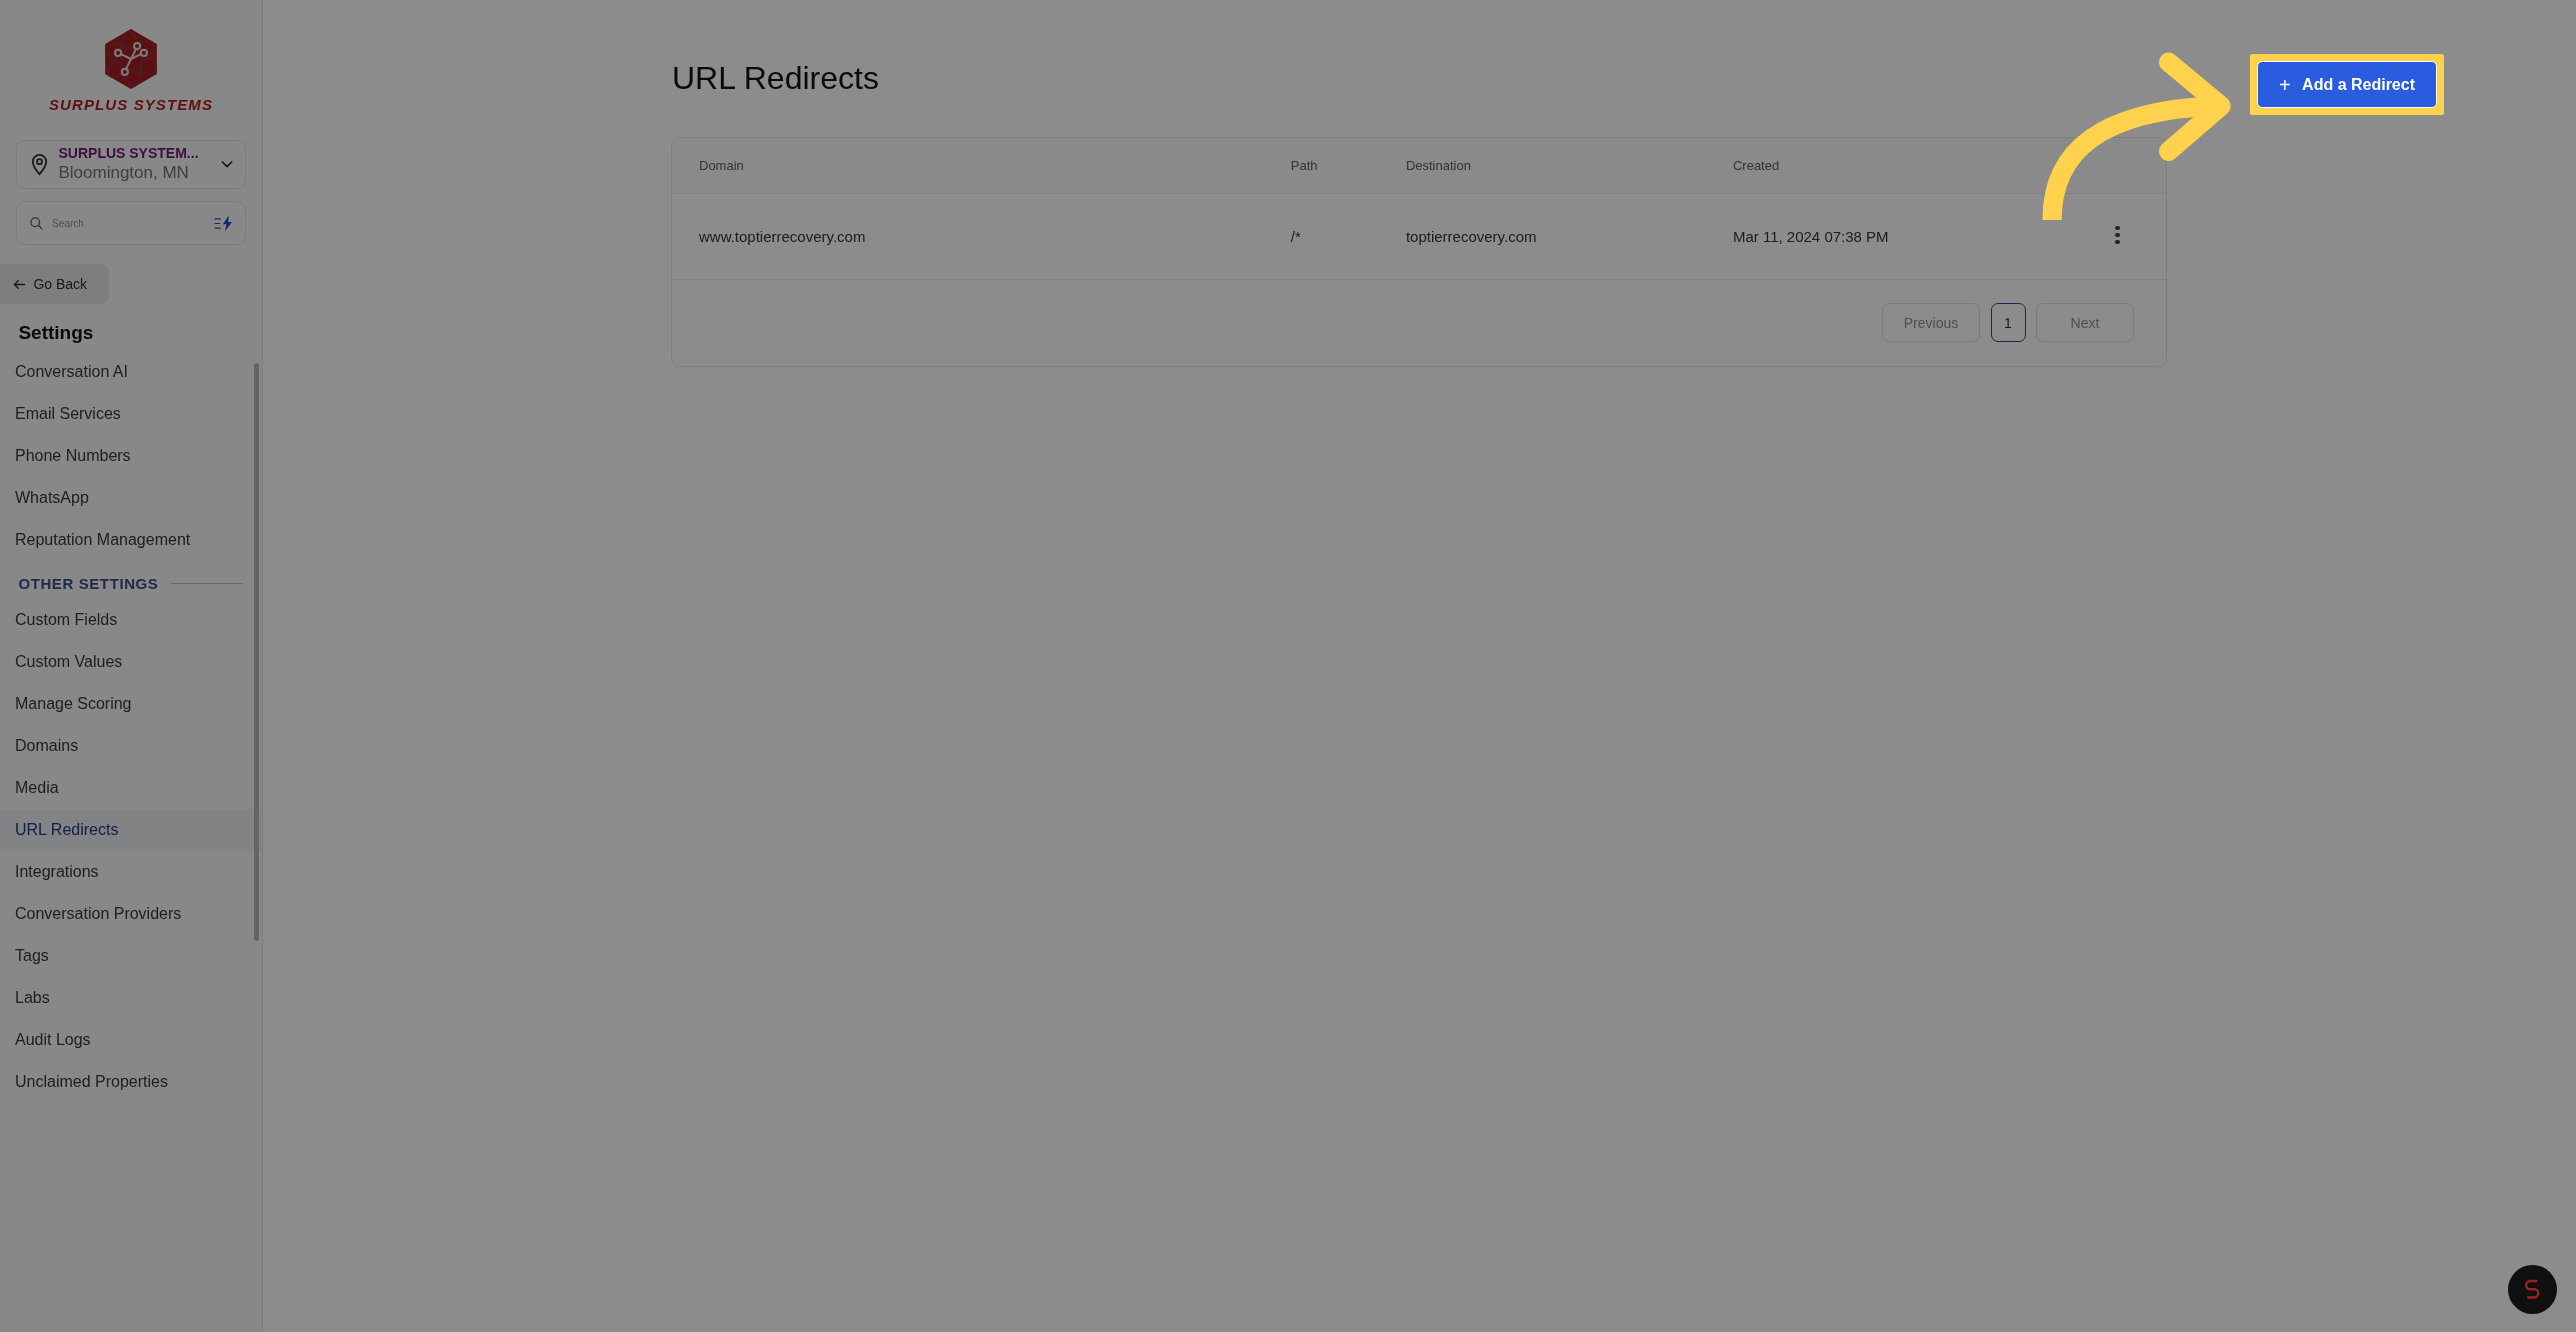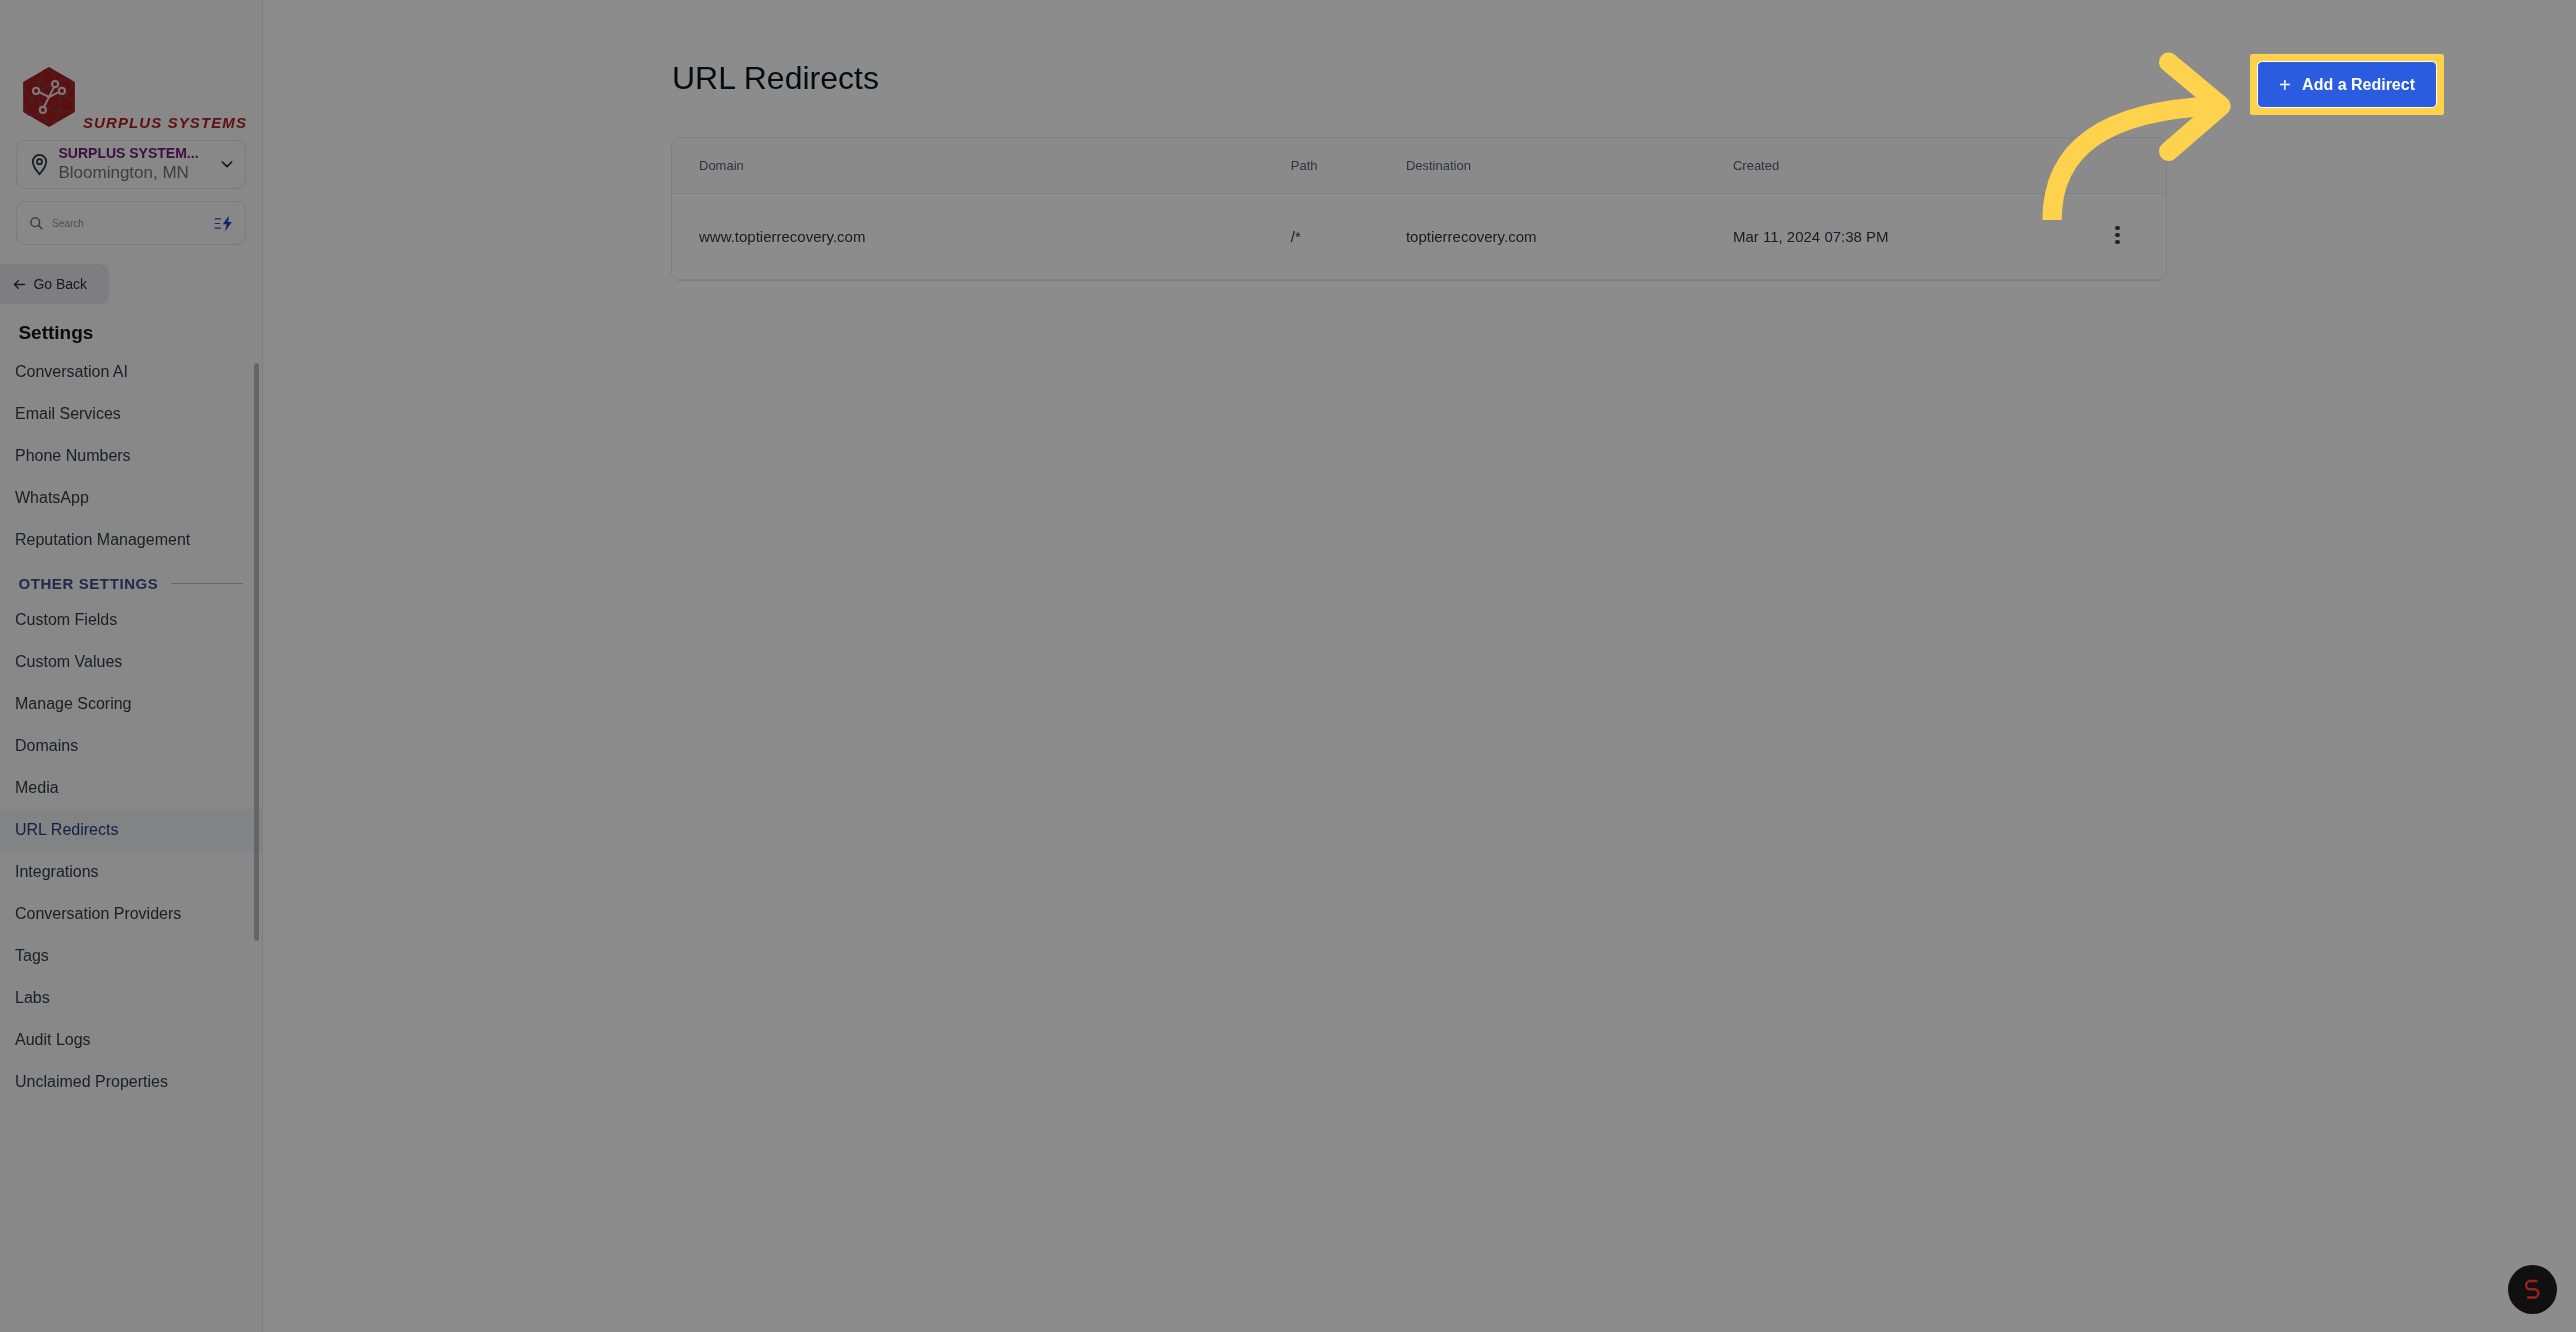--- a/index.html
+++ b/index.html
@@ -36,22 +36,22 @@
     height: 1333px;
     background: #f7f7f8;
     border-right: 0.9px solid #e3e3e6;
     display: flex;
     flex-direction: column;
   }
 
   .logo-wrap {
     height: 131px;
     display: flex;
-    flex-direction: row;
-    align-items: flex-end;
+    flex-direction: column;
+    align-items: center;
     justify-content: center;
     padding-top: 7px;
   }
   .logo-mark { width: 68px; height: 68px; }
   .logo-text {
     margin-top: 3.5px;
     font-size: 15px;
     font-weight: 700;
     letter-spacing: 1.1px;
     color: #b01e20;
@@ -488,20 +488,25 @@
             <tr>
               <td class="c-domain">www.toptierrecovery.com</td>
               <td class="c-path">/*</td>
               <td class="c-dest">toptierrecovery.com</td>
               <td class="c-created">Mar 11, 2024 07:38 PM</td>
               <td class="c-menu"><span class="kebab"><span></span><span></span><span></span></span></td>
             </tr>
           </tbody>
       </table>
 
+      <div class="pager">
+        <button class="pg-btn">Previous</button>
+        <div class="pg-num">1</div>
+        <button class="pg-btn">Next</button>
+      </div>
     </section>
 
     <div class="add-hl">
       <button class="add-btn">
         <span class="add-plus">+</span>
         <span>Add a Redirect</span>
       </button>
     </div>
 
     <svg id="arrow-svg" viewBox="0 0 330 230">

